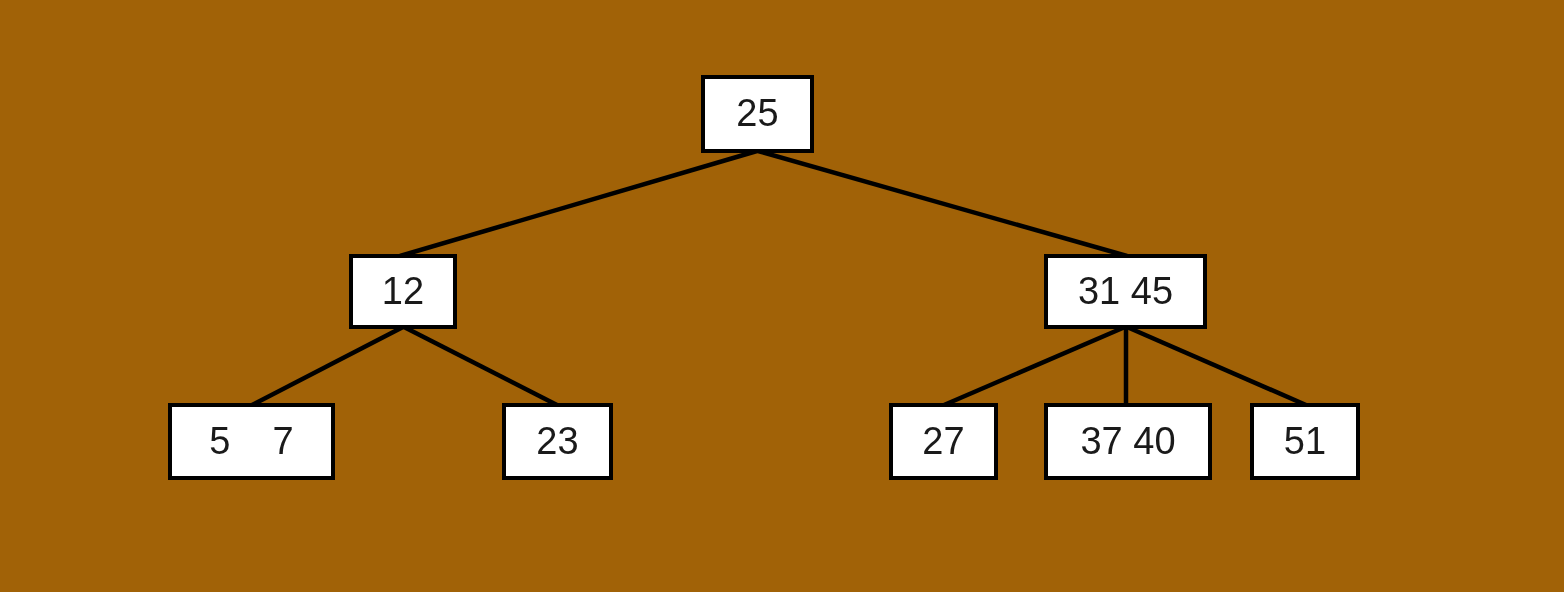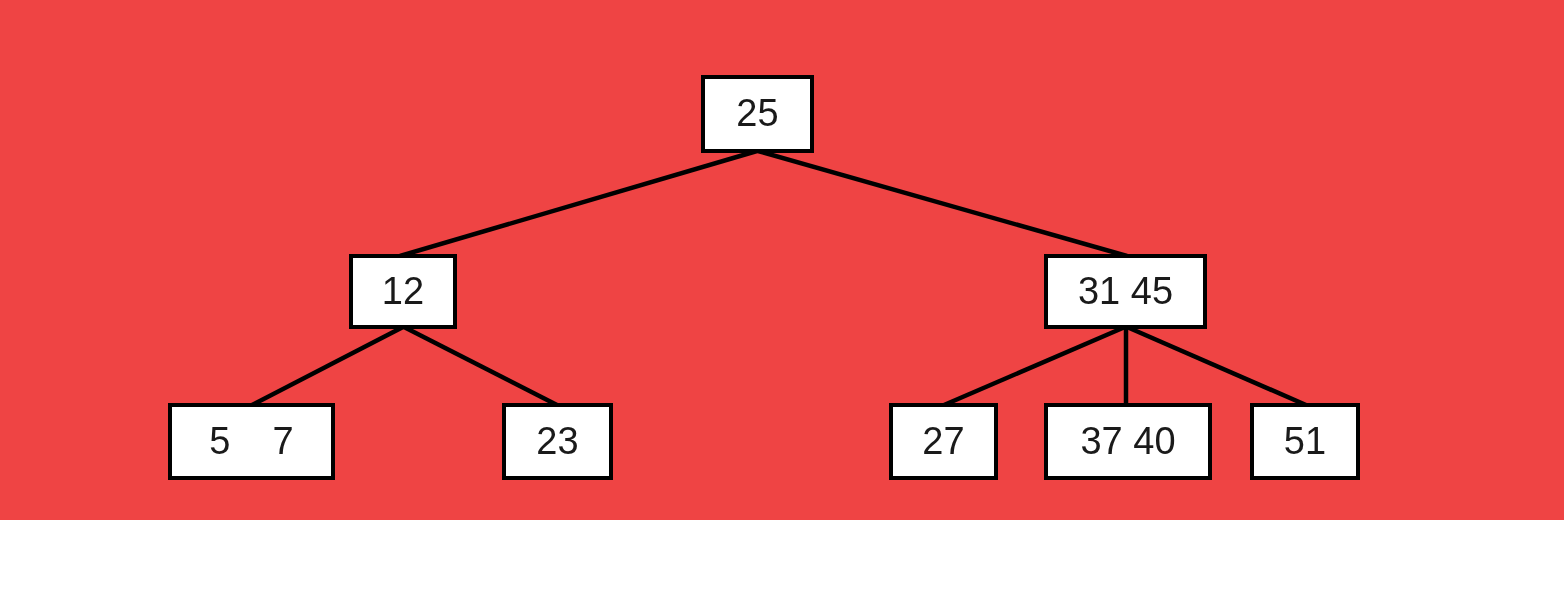--- a/index.html
+++ b/index.html
@@ -9,22 +9,22 @@
   }
   body {
     width: 1564px;
     height: 592px;
     overflow: hidden;
     font-family: "Liberation Sans", sans-serif;
   }
   #diagram-canvas {
     position: relative;
     width: 1564px;
-    height: 520px;
-    background: #ef4444;
+    height: 592px;
+    background: #a16207;
   }
   svg.tree-svg {
     position: absolute;
     top: 0;
     left: 0;
     width: 1564px;
     height: 592px;
     display: block;
   }
   .node-rect {

